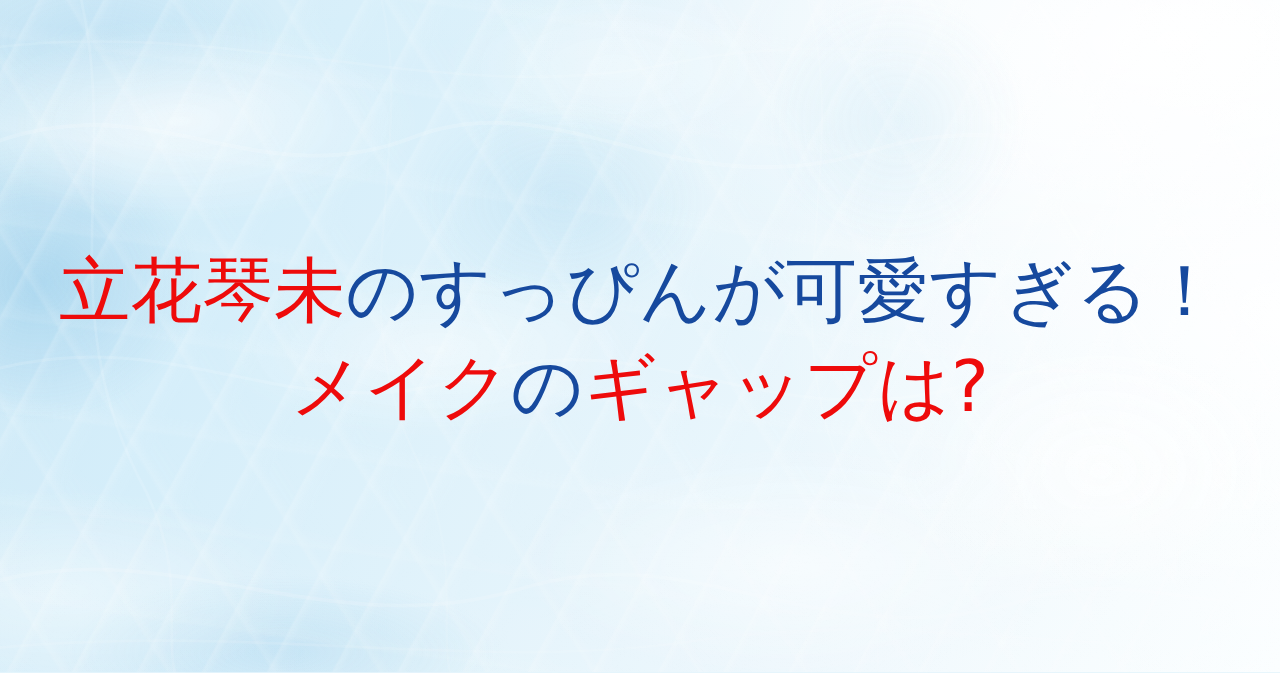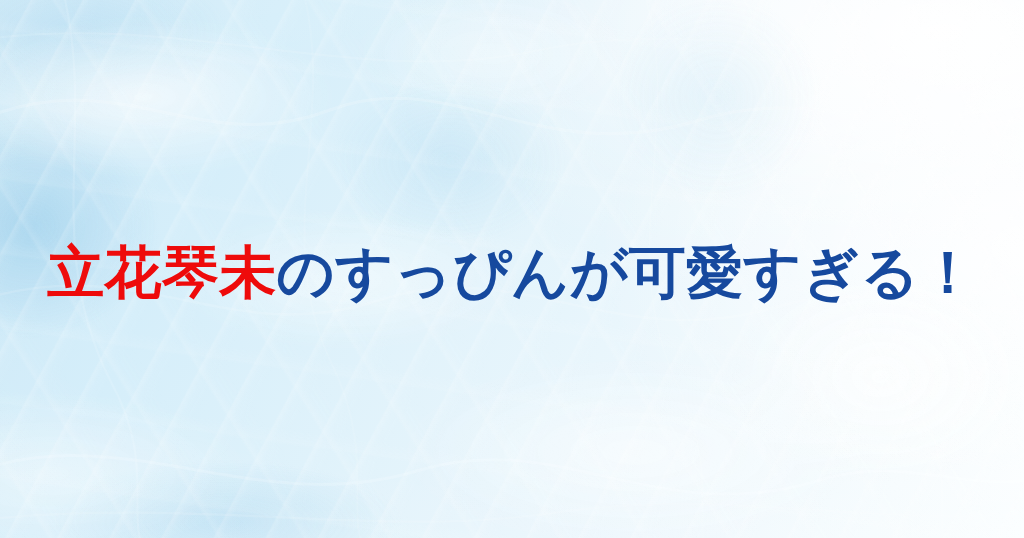--- a/index.html
+++ b/index.html
@@ -124,21 +124,21 @@
     flex-direction: column;
     align-items: center;
     justify-content: center;
     text-align: center;
     padding-top: 6px;
     z-index: 5;
   }
 
   .title-line {
     font-family: "DejaVu Sans", "Liberation Sans", sans-serif;
-    font-weight: 700;
+    font-weight: 400;
     font-size: 57px;
     line-height: 77px;
     letter-spacing: 0.006em;
     white-space: nowrap;
   }
 
   .seg { display: inline; }
   .seg-red  { color: #ee0b0b; }
   .seg-blue { color: #16499e; }
 </style>
@@ -168,15 +168,18 @@
 
   <div class="bg-layer bg-bloom"></div>
 
   <div class="headline">
 
     <div class="title-line">
       <span class="seg seg-red">立花琴未</span><span class="seg seg-blue">のすっぴんが可愛すぎる！</span>
     </div>
 
 
+    <div class="title-line">
+      <span class="seg seg-red">メイク</span><span class="seg seg-blue">の</span><span class="seg seg-red">ギャップは?</span>
+    </div>
 
   </div>
 </div>
 
 </body></html>

